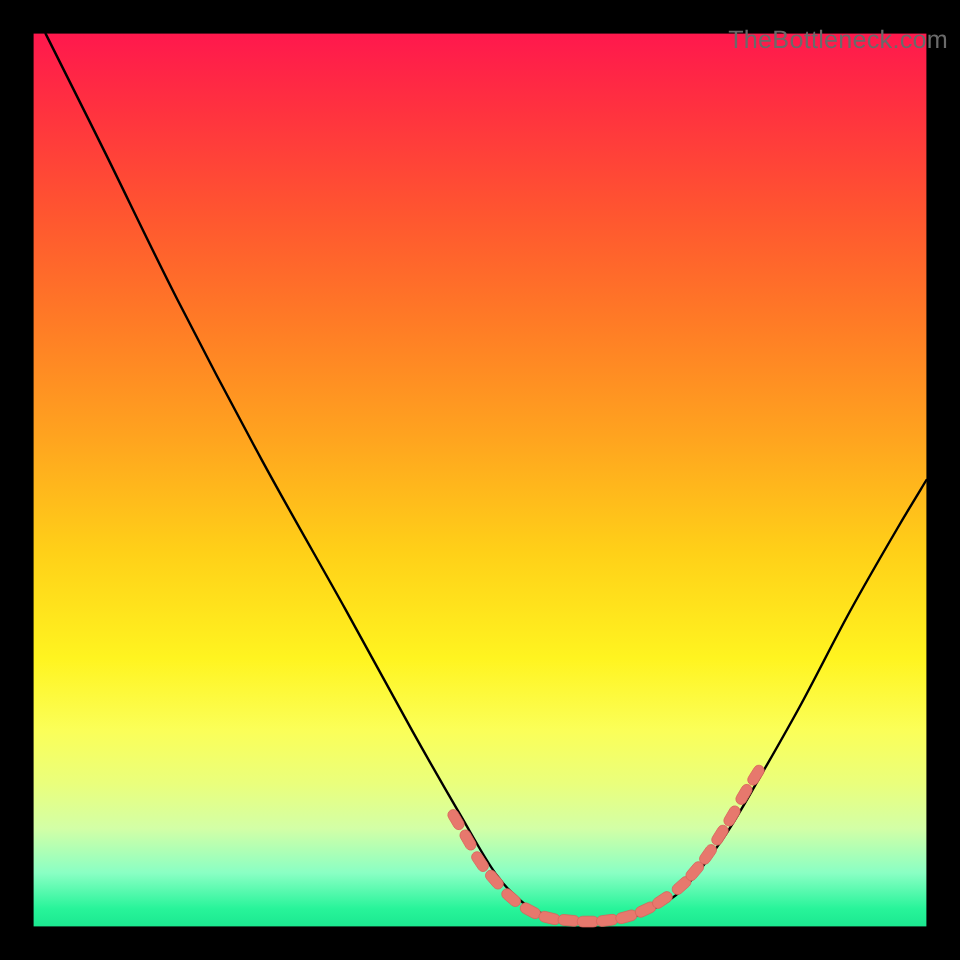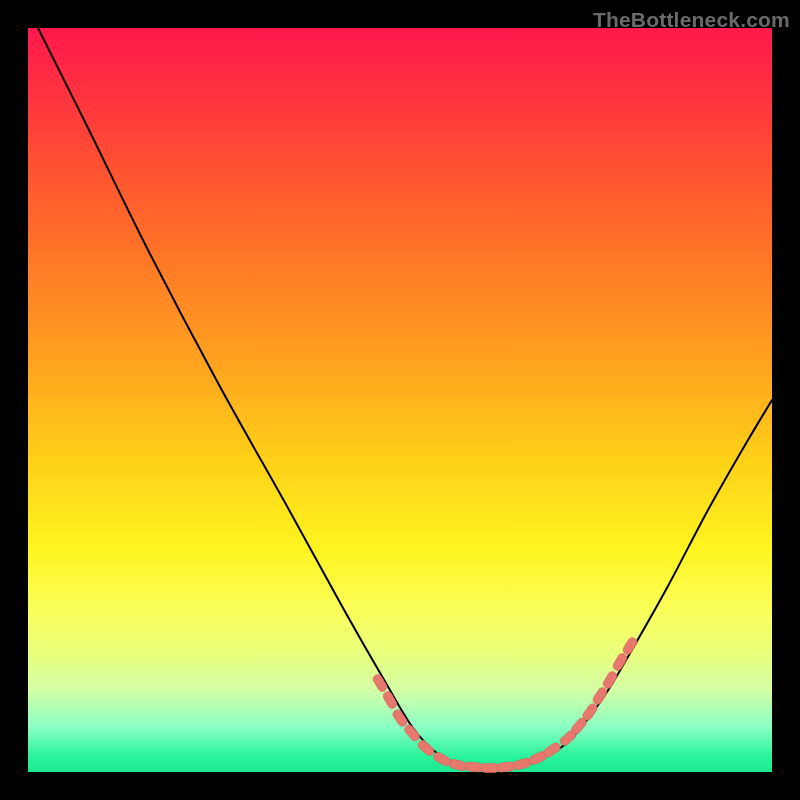--- a/index.html
+++ b/index.html
@@ -28,25 +28,25 @@
       #fbff58 78%,
       #eaff7c 84%,
       #d3ffa6 89%,
       #8affc4 94%,
       #28f49a 98%,
       #1be890 100%
     );
   }
   .watermark {
     position: absolute;
-    top: 8px;
+    top: 22px;
     right: 10px;
     color: #6a6a6a;
     font-size: 21px;
-    font-weight: 700;
+    font-weight: 400;
     letter-spacing: 0.2px;
     user-select: none;
   }
   svg.plot {
     position: absolute;
     left: 0;
     top: 0;
     width: 744px;
     height: 744px;
     overflow: visible;

